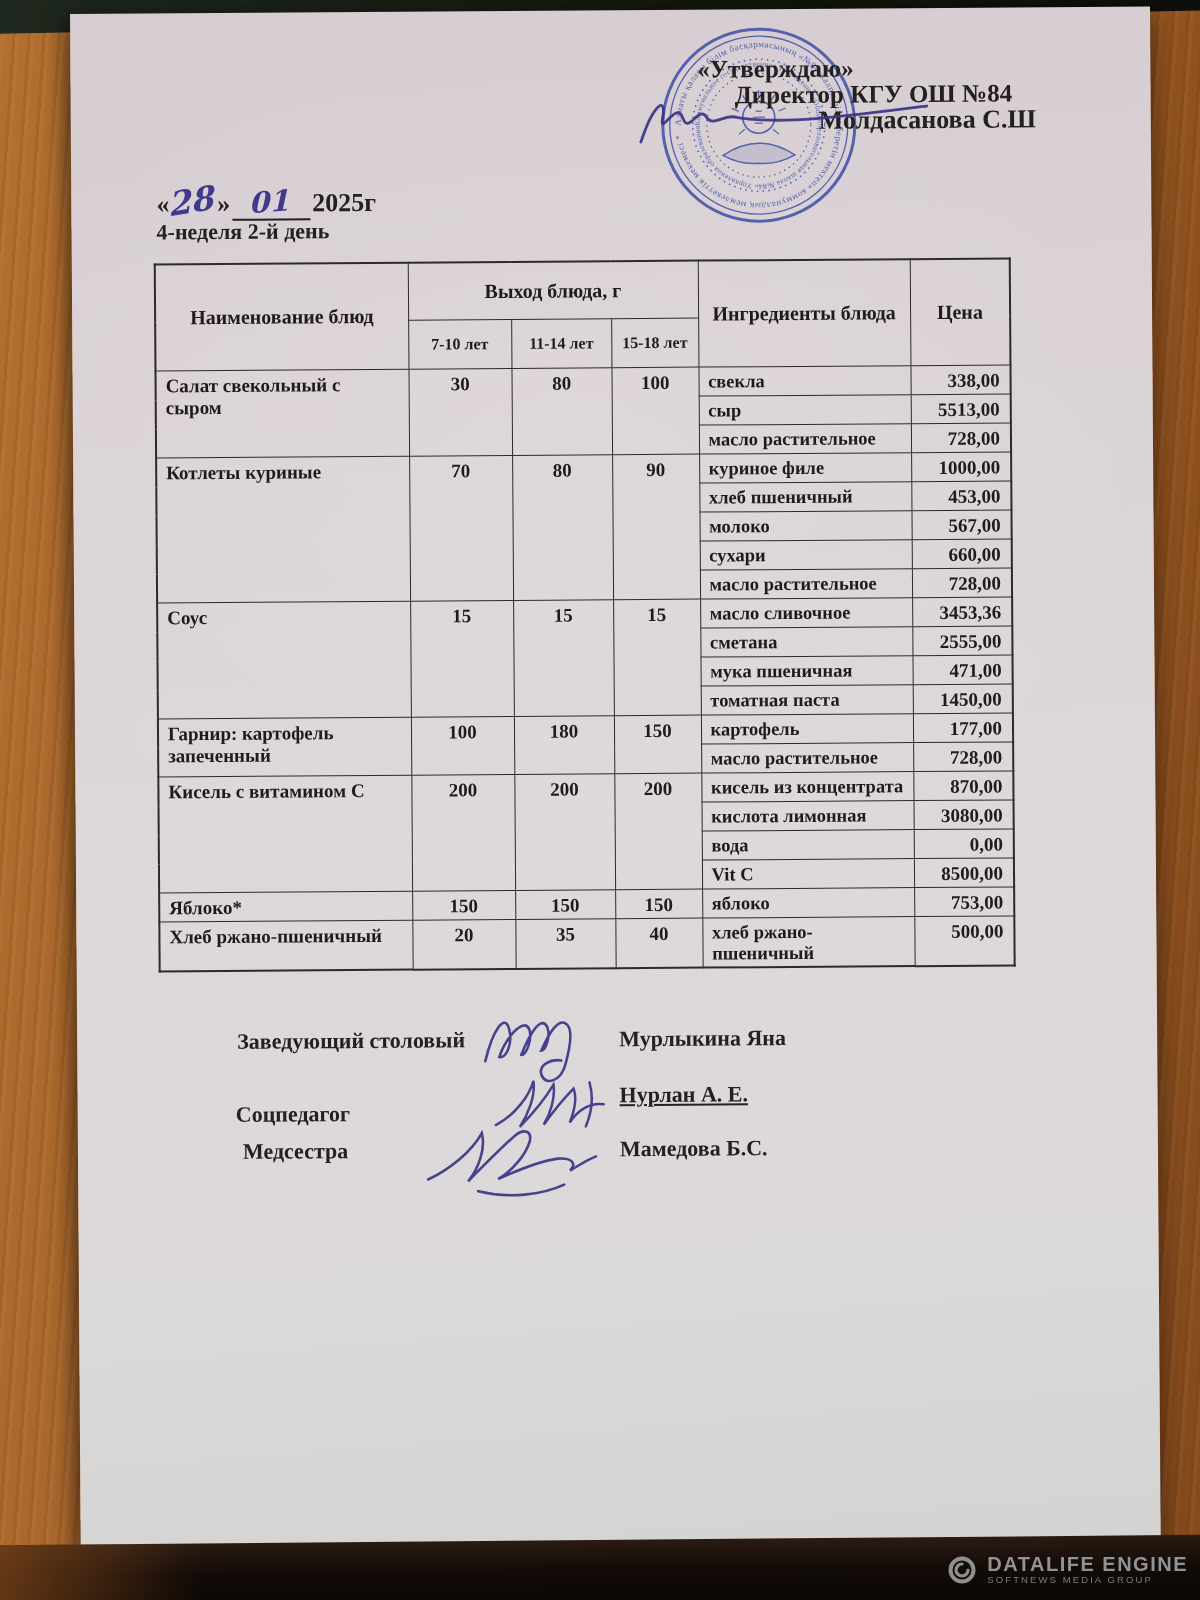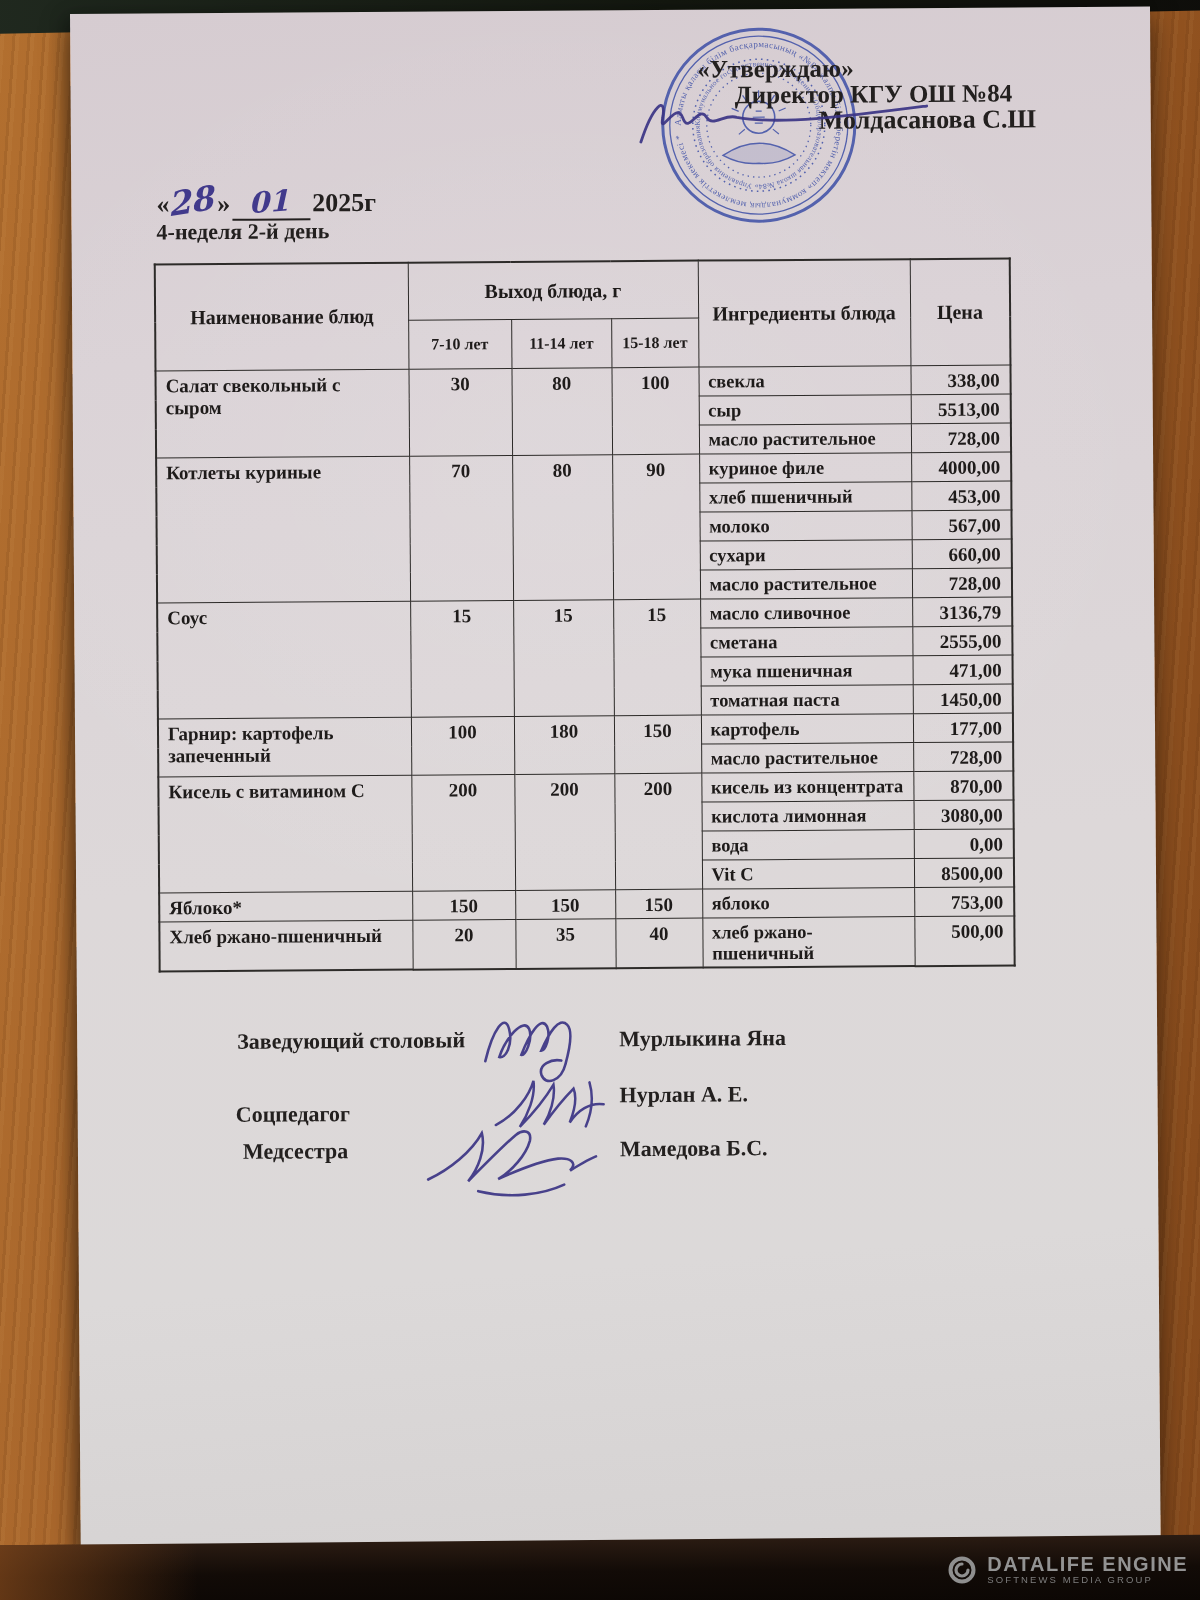--- a/index.html
+++ b/index.html
@@ -61,21 +61,21 @@
   td.dish{text-align:left;padding-left:9px;padding-top:4px;}
   td.out{text-align:center;padding-top:4px;}
   td.ing{text-align:left;font-size:18.5px;padding-left:9px;padding-top:4px;}
   td.price{text-align:right;padding-right:10px;padding-top:4px;}
   tr.tall td{height:48px;}
   td.narrow{padding-right:56px;}
   
   .sig-role{position:absolute;z-index:3;font-weight:700;font-size:22px;color:#23201f;white-space:nowrap;}
   .sig-name{position:absolute;z-index:3;font-weight:700;font-size:22px;color:#23201f;white-space:nowrap;}
   .r1{left:160px;top:1016px;} .n1{left:542px;top:1016px;}
-  .r2{left:158px;top:1072px;margin-top:17px;} .n2{left:542px;top:1072px;}
+  .r2{left:158px;top:1072px;margin-top:17px;} .n2{left:542px;top:1072px;text-decoration:underline;}
   .r3{left:165px;top:1126px;} .n3{left:542px;top:1126px;}
   .sigsvg{position:absolute;z-index:4;}
   .s1{left:398px;top:988px;} .s2{left:412px;top:1056px;} .s3{left:342px;top:1098px;}
   
   .watermark{
     position:absolute;right:12px;bottom:14px;z-index:5;display:flex;align-items:center;gap:9px;
     font-family:"Liberation Sans",sans-serif;
   }
   .wm-title{font-size:20px;font-weight:700;letter-spacing:1.5px;color:#939393;line-height:20px;}
   .wm-sub{font-size:9.5px;letter-spacing:2.1px;color:#7d7d7d;line-height:12px;}
@@ -171,21 +171,21 @@
           <td class="ing">масло растительное</td>
           <td class="price">728,00</td>
         </tr>
 
     <tr>
       <td class="dish" rowspan="5">Котлеты куриные</td>
       <td class="out" rowspan="5">70</td>
       <td class="out" rowspan="5">80</td>
       <td class="out" rowspan="5">90</td>
       <td class="ing">куриное филе</td>
-      <td class="price">4000,00</td>
+      <td class="price">1000,00</td>
     </tr>
     <tr>
           <td class="ing">хлеб пшеничный</td>
           <td class="price">453,00</td>
         </tr>
     <tr>
           <td class="ing">молоко</td>
           <td class="price">567,00</td>
         </tr>
     <tr>
@@ -196,21 +196,21 @@
           <td class="ing">масло растительное</td>
           <td class="price">728,00</td>
         </tr>
 
     <tr>
       <td class="dish" rowspan="4">Соус</td>
       <td class="out" rowspan="4">15</td>
       <td class="out" rowspan="4">15</td>
       <td class="out" rowspan="4">15</td>
       <td class="ing">масло сливочное</td>
-      <td class="price">3136,79</td>
+      <td class="price">3453,36</td>
     </tr>
     <tr>
           <td class="ing">сметана</td>
           <td class="price">2555,00</td>
         </tr>
     <tr>
           <td class="ing">мука пшеничная</td>
           <td class="price">471,00</td>
         </tr>
     <tr>

